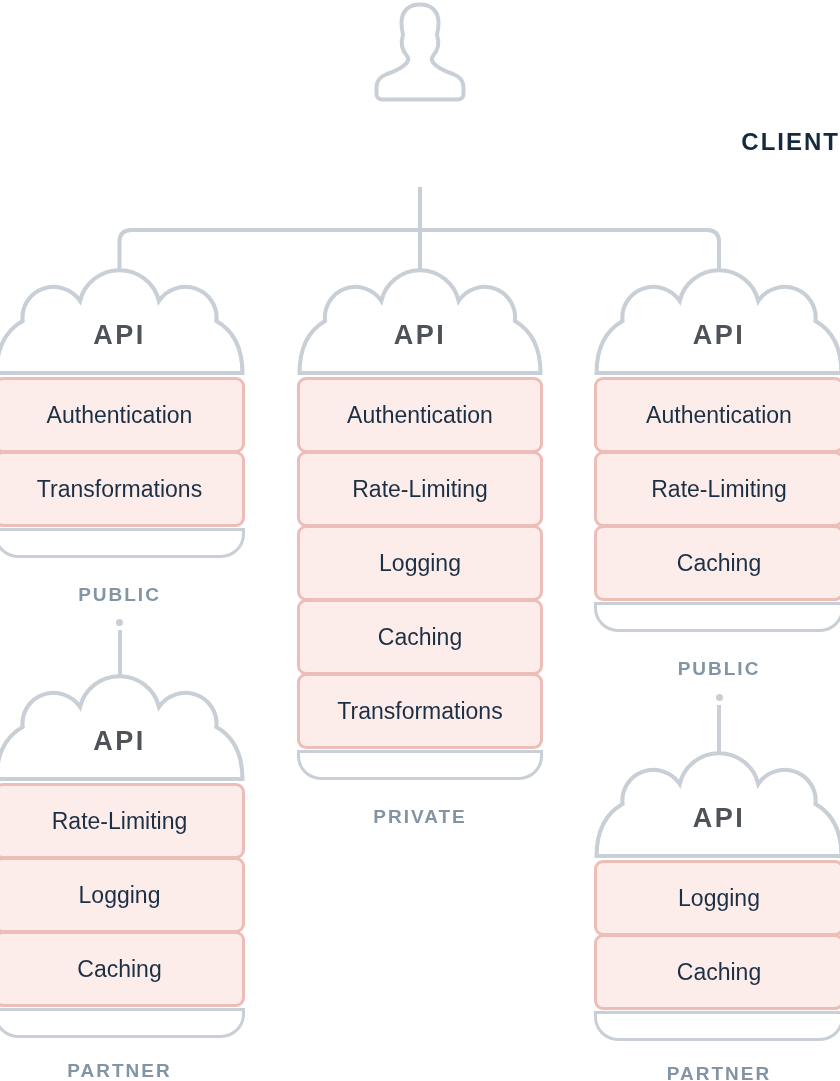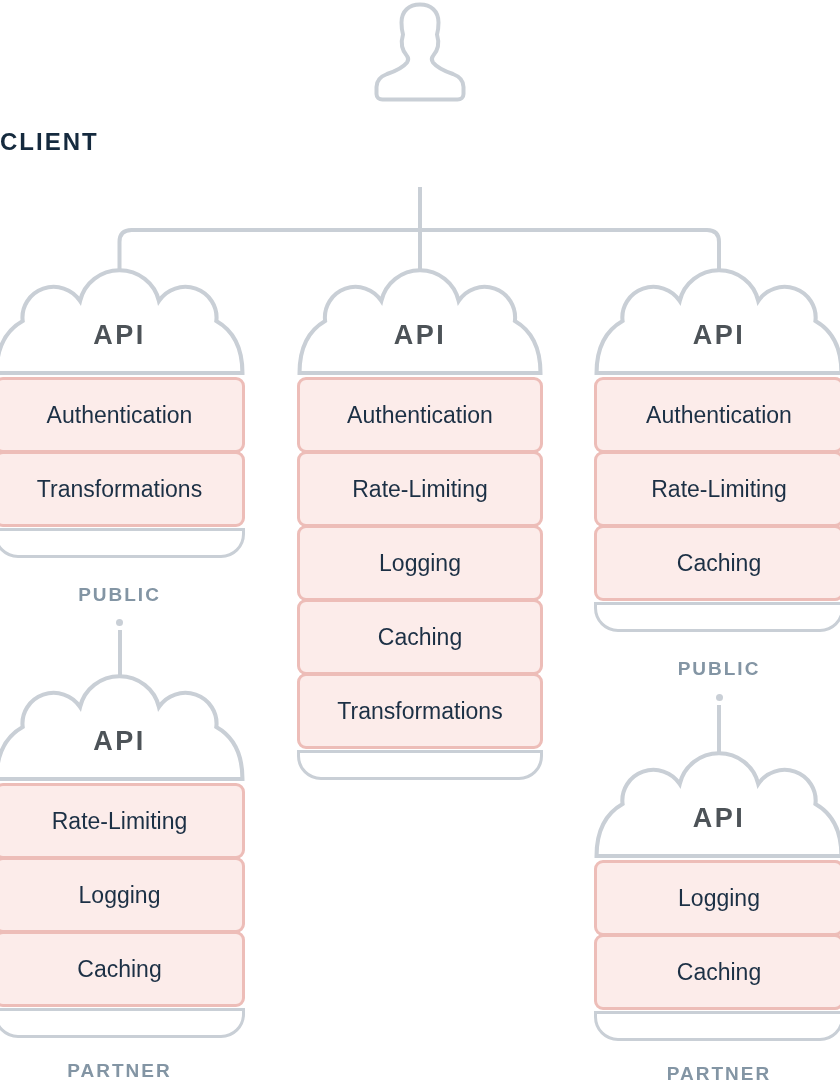--- a/index.html
+++ b/index.html
@@ -3,21 +3,21 @@
 <meta charset="utf-8">
 <style>
   html,body{margin:0;padding:0;background:#ffffff;}
   #canvas{
     position:relative;width:840px;height:1081px;overflow:hidden;
     font-family:"Liberation Sans",sans-serif;background:#ffffff;
   }
   .abs{position:absolute;}
   
   .client-label{
-    position:absolute;top:128px;left:0;width:840px;text-align:left;
+    position:absolute;top:128px;left:0;width:840px;text-align:right;
     font-size:24px;font-weight:700;letter-spacing:2px;color:#152a3e;
   }
   
   .col{position:absolute;width:251px;}
   .col-c{width:246px;}
   .col-r{width:250px;}
   .cloud-wrap{position:relative;height:107px;}
   .cloud-wrap svg{display:block;width:100%;height:107px;}
   .api-word{
     position:absolute;top:52px;left:0;right:0;text-align:center;
@@ -102,20 +102,21 @@
         <path class="cloud" d="M2.5,105 C2.5,83 9,64 28,53 A30.5,30.5 0 0 1 84,33 A39.5,39.5 0 0 1 161,33 A30.5,30.5 0 0 1 217,53 C236,64 242.5,83 242.5,105 Z"></path>
       </svg>
       <div class="api-word">API</div>
     </div>
     <div class="layer first">Authentication</div>
     <div class="layer">Rate-Limiting</div>
     <div class="layer">Logging</div>
     <div class="layer">Caching</div>
     <div class="layer">Transformations</div>
     <div class="tray"></div>
+    <div class="zone top-row">PRIVATE</div>
   </div>
 
   <div class="col col-r" style="left:594px;top:268px;">
     <div class="cloud-wrap">
       <svg viewBox="0 0 245 107" preserveAspectRatio="none">
         <path class="cloud" d="M2.5,105 C2.5,83 9,64 28,53 A30.5,30.5 0 0 1 84,33 A39.5,39.5 0 0 1 161,33 A30.5,30.5 0 0 1 217,53 C236,64 242.5,83 242.5,105 Z"></path>
       </svg>
       <div class="api-word">API</div>
     </div>
     <div class="layer first">Authentication</div>

